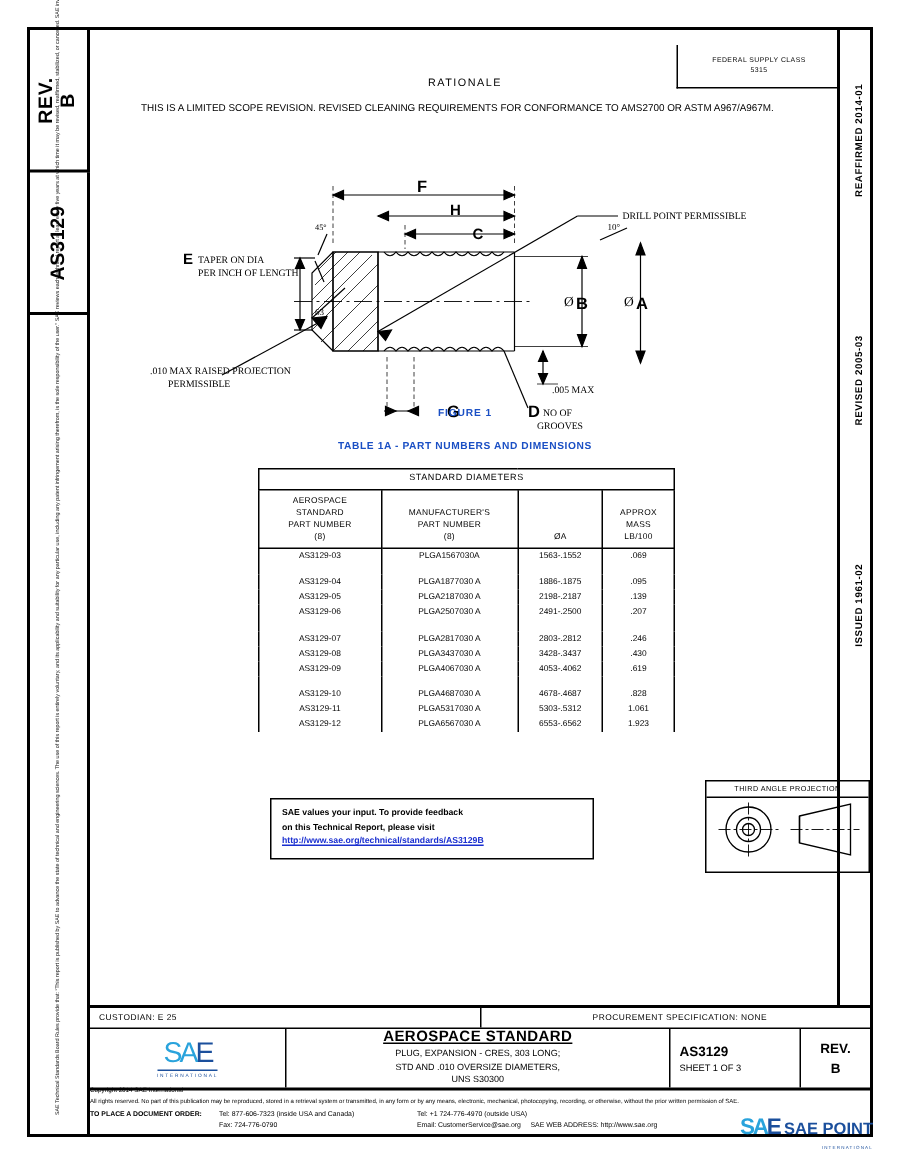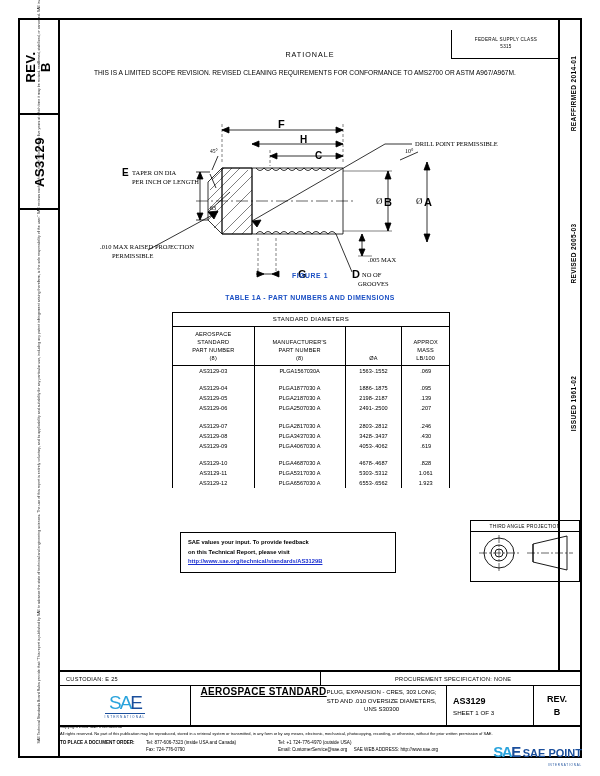--- a/index.html
+++ b/index.html
@@ -84,21 +84,21 @@
   .tb{position:absolute;left:60px;right:20px;bottom:54px;height:52px;}
   .tb-top{height:13px;border-top:2px solid #000;border-bottom:1px solid #000;
           display:flex;font-size:5.6px;letter-spacing:.3px;}
   .tb-top div{display:flex;align-items:center;padding-left:6px;}
   .tb-cust{width:50%;border-right:1px solid #000;}
   .tb-proc{width:50%;justify-content:center;padding-left:0;}
   .tb-main{height:39px;display:flex;border-bottom:2px solid #000;}
   .tb-logo{width:130px;border-right:1px solid #000;display:flex;
            align-items:center;justify-content:center;}
   .tb-mid{flex:1;border-right:1px solid #000;text-align:center;
-          display:flex;flex-direction:row;justify-content:center;}
+          display:flex;flex-direction:column;justify-content:center;}
   .tb-mid h1{margin:0;font-size:10px;font-weight:bold;letter-spacing:.3px;
              text-decoration:underline;}
   .tb-mid p{margin:2px 0 0;font-size:6px;line-height:1.45;}
   .tb-num{width:80px;border-right:1px solid #000;padding-left:6px;
           display:flex;flex-direction:column;justify-content:center;}
   .tb-num .n{font-size:9px;font-weight:bold;}
   .tb-num .s{font-size:6.2px;margin-top:3px;}
   .tb-rev{width:46px;text-align:center;display:flex;flex-direction:column;
           justify-content:center;font-weight:bold;font-size:9px;line-height:1.35;}
 

